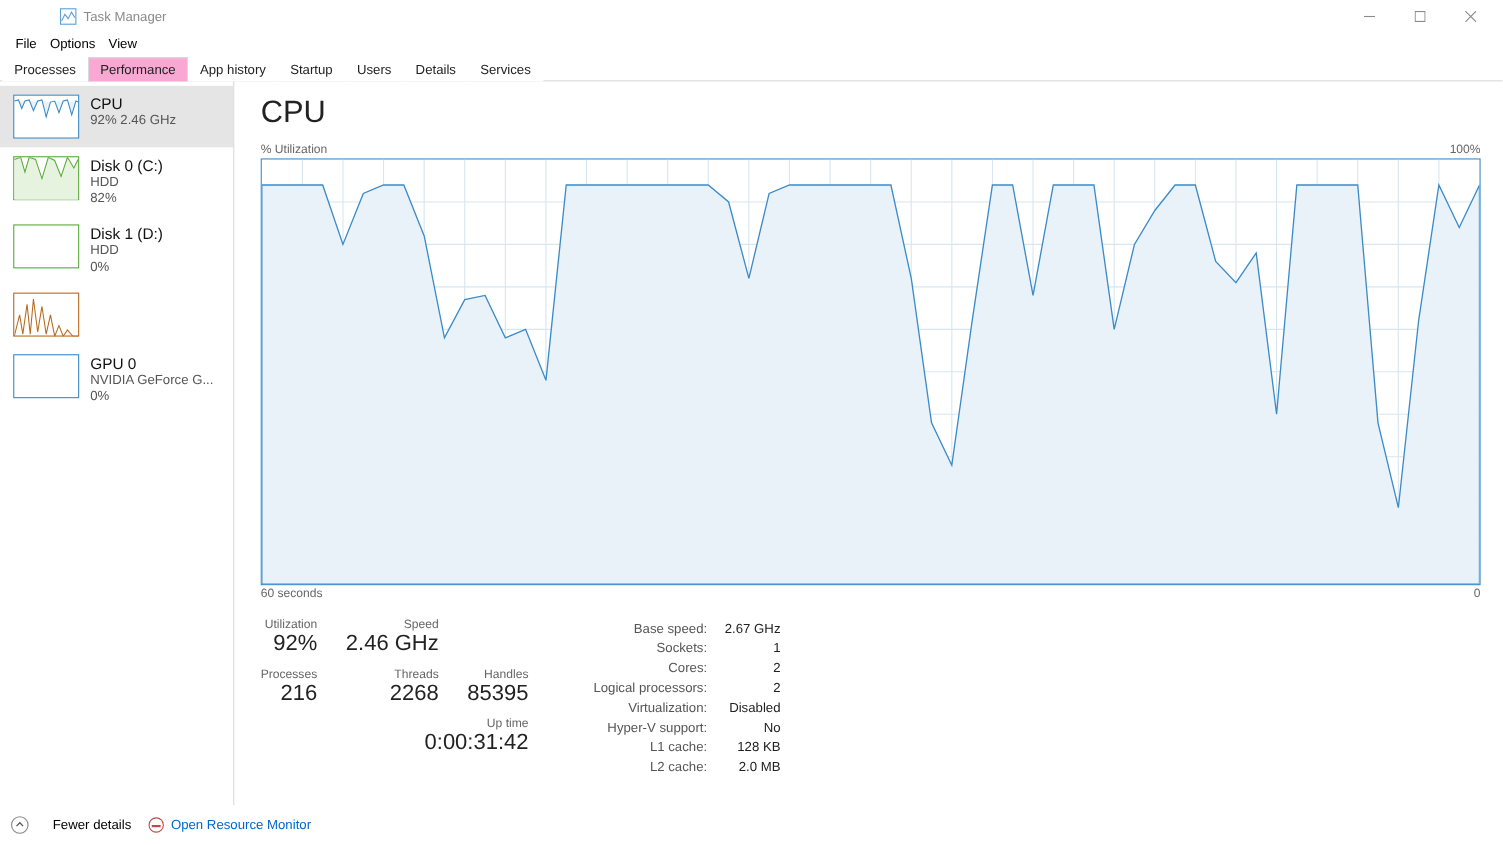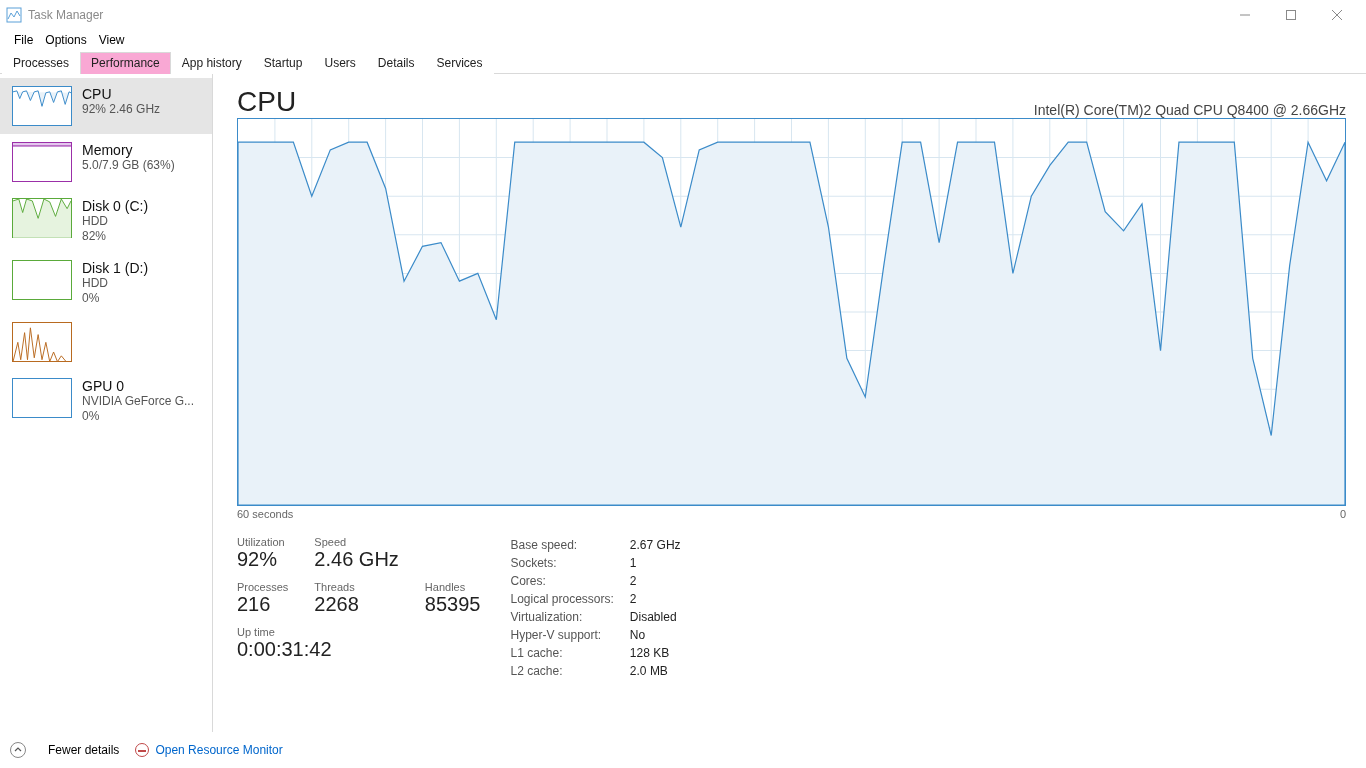--- a/index.html
+++ b/index.html
@@ -15,20 +15,21 @@
     flex-direction: column;
   }
   
   .titlebar {
     height: 30px;
     display: flex;
     align-items: center;
     padding: 0 6px;
     font-size: 12px;
     color: #8a8a8a;
+    margin-left: 48px;
   }
   .titlebar .icon { width: 16px; height: 16px; margin-right: 6px; display: flex; align-items:center; justify-content:center; }
   .titlebar .title { flex: 0 0 auto; }
   .titlebar .spacer { flex: 1; }
   .win-btn {
     width: 46px; height: 30px;
     display: flex; align-items: center; justify-content: center;
     color: #8a8a8a;
   }
   .win-btn svg { width: 10px; height: 10px; }
@@ -106,21 +107,21 @@
   .chart-wrap {
     border: 1px solid #3b8bc9;
     height: 388px;
     position: relative;
     background: #fff;
   }
   .grid line { stroke: #d8e6f0; stroke-width: 1; }
   .util-path { fill: #e9f2f9; stroke: #3b8bc9; stroke-width: 1.2; }
   .chart-labels-bottom { display: flex; justify-content: space-between; font-size: 11px; color: #666; margin-top: 2px; align-items: flex-end; }
   
-  .stats-row { display: flex; gap: 30px; margin-top: 16px; }
+  .stats-row { display: flex; gap: 59px; margin-top: 16px; text-align: right; }
   .stats-col-left {
     display: grid;
     grid-template-columns: auto auto auto;
     row-gap: 10px;
     column-gap: 26px;
     align-content: start;
   }
   .stat {
     display: flex; flex-direction: column;
   }
@@ -206,32 +207,20 @@
         <svg viewBox="0 0 60 40" preserveAspectRatio="none" style="display:block">
           <polyline points="0,5 4,4 7,12 10,5 14,4 18,14 22,5 26,4 30,20 34,6 38,5 42,16 46,5 50,4 54,18 58,5 60,6" fill="#e9f2f9" stroke="#3b8bc9" stroke-width="1"></polyline>
         </svg>
       </div>
       <div class="side-text">
         <div class="side-title">CPU</div>
         <div class="side-sub">92%  2.46 GHz</div>
       </div>
     </div>
 
-    <div class="side-item">
-      <div class="thumb" style="border-color:#9b2fa8">
-        <svg viewBox="0 0 60 40" preserveAspectRatio="none">
-            <rect x="0" y="0" width="60" height="4" fill="#e4c7ee"></rect>
-            <line x1="0" y1="3" x2="60" y2="3" stroke="#9b2fa8"></line>
-          </svg>
-      </div>
-      <div class="side-text">
-        <div class="side-title">Memory</div>
-        <div class="side-sub">5.0/7.9 GB (63%)</div>
-      </div>
-    </div>
 
     <div class="side-item">
       <div class="thumb" style="border-color:#5aaa3a">
         <svg viewBox="0 0 60 40" preserveAspectRatio="none">
           <polygon points="0,2 6,0 10,14 14,0 20,2 26,20 32,0 38,3 44,18 50,0 56,10 60,2 60,40 0,40" fill="#e6f3df"></polygon>
           <polyline points="0,2 6,0 10,14 14,0 20,2 26,20 32,0 38,3 44,18 50,0 56,10 60,2" fill="none" stroke="#5aaa3a"></polyline>
         </svg>
       </div>
       <div class="side-text">
         <div class="side-title">Disk 0 (C:)</div>
@@ -263,21 +252,24 @@
         <div class="side-title">GPU 0</div>
         <div class="side-sub">NVIDIA GeForce G...</div>
         <div class="side-sub">0%</div>
       </div>
     </div>
   </div>
 
   <div class="content">
     <div class="header-row">
       <div class="h-title">CPU</div>
-      <div class="h-sub">Intel(R) Core(TM)2 Quad CPU Q8400 @ 2.66GHz</div>
+    </div>
+    <div class="chart-labels-top">
+      <span>% Utilization</span>
+      <span>100%</span>
     </div>
     <div class="chart-wrap">
       <svg id="chart-svg" viewBox="0 0 1100 388" preserveAspectRatio="none" style="width:100%;height:100%;display:block">
         <g class="grid" id="grid-g">
             <line x1="0" x2="1100" y1="38.8" y2="38.8"></line>
             <line x1="0" x2="1100" y1="77.6" y2="77.6"></line>
             <line x1="0" x2="1100" y1="116.4" y2="116.4"></line>
             <line x1="0" x2="1100" y1="155.2" y2="155.2"></line>
             <line x1="0" x2="1100" y1="194" y2="194"></line>
             <line x1="0" x2="1100" y1="232.8" y2="232.8"></line>

